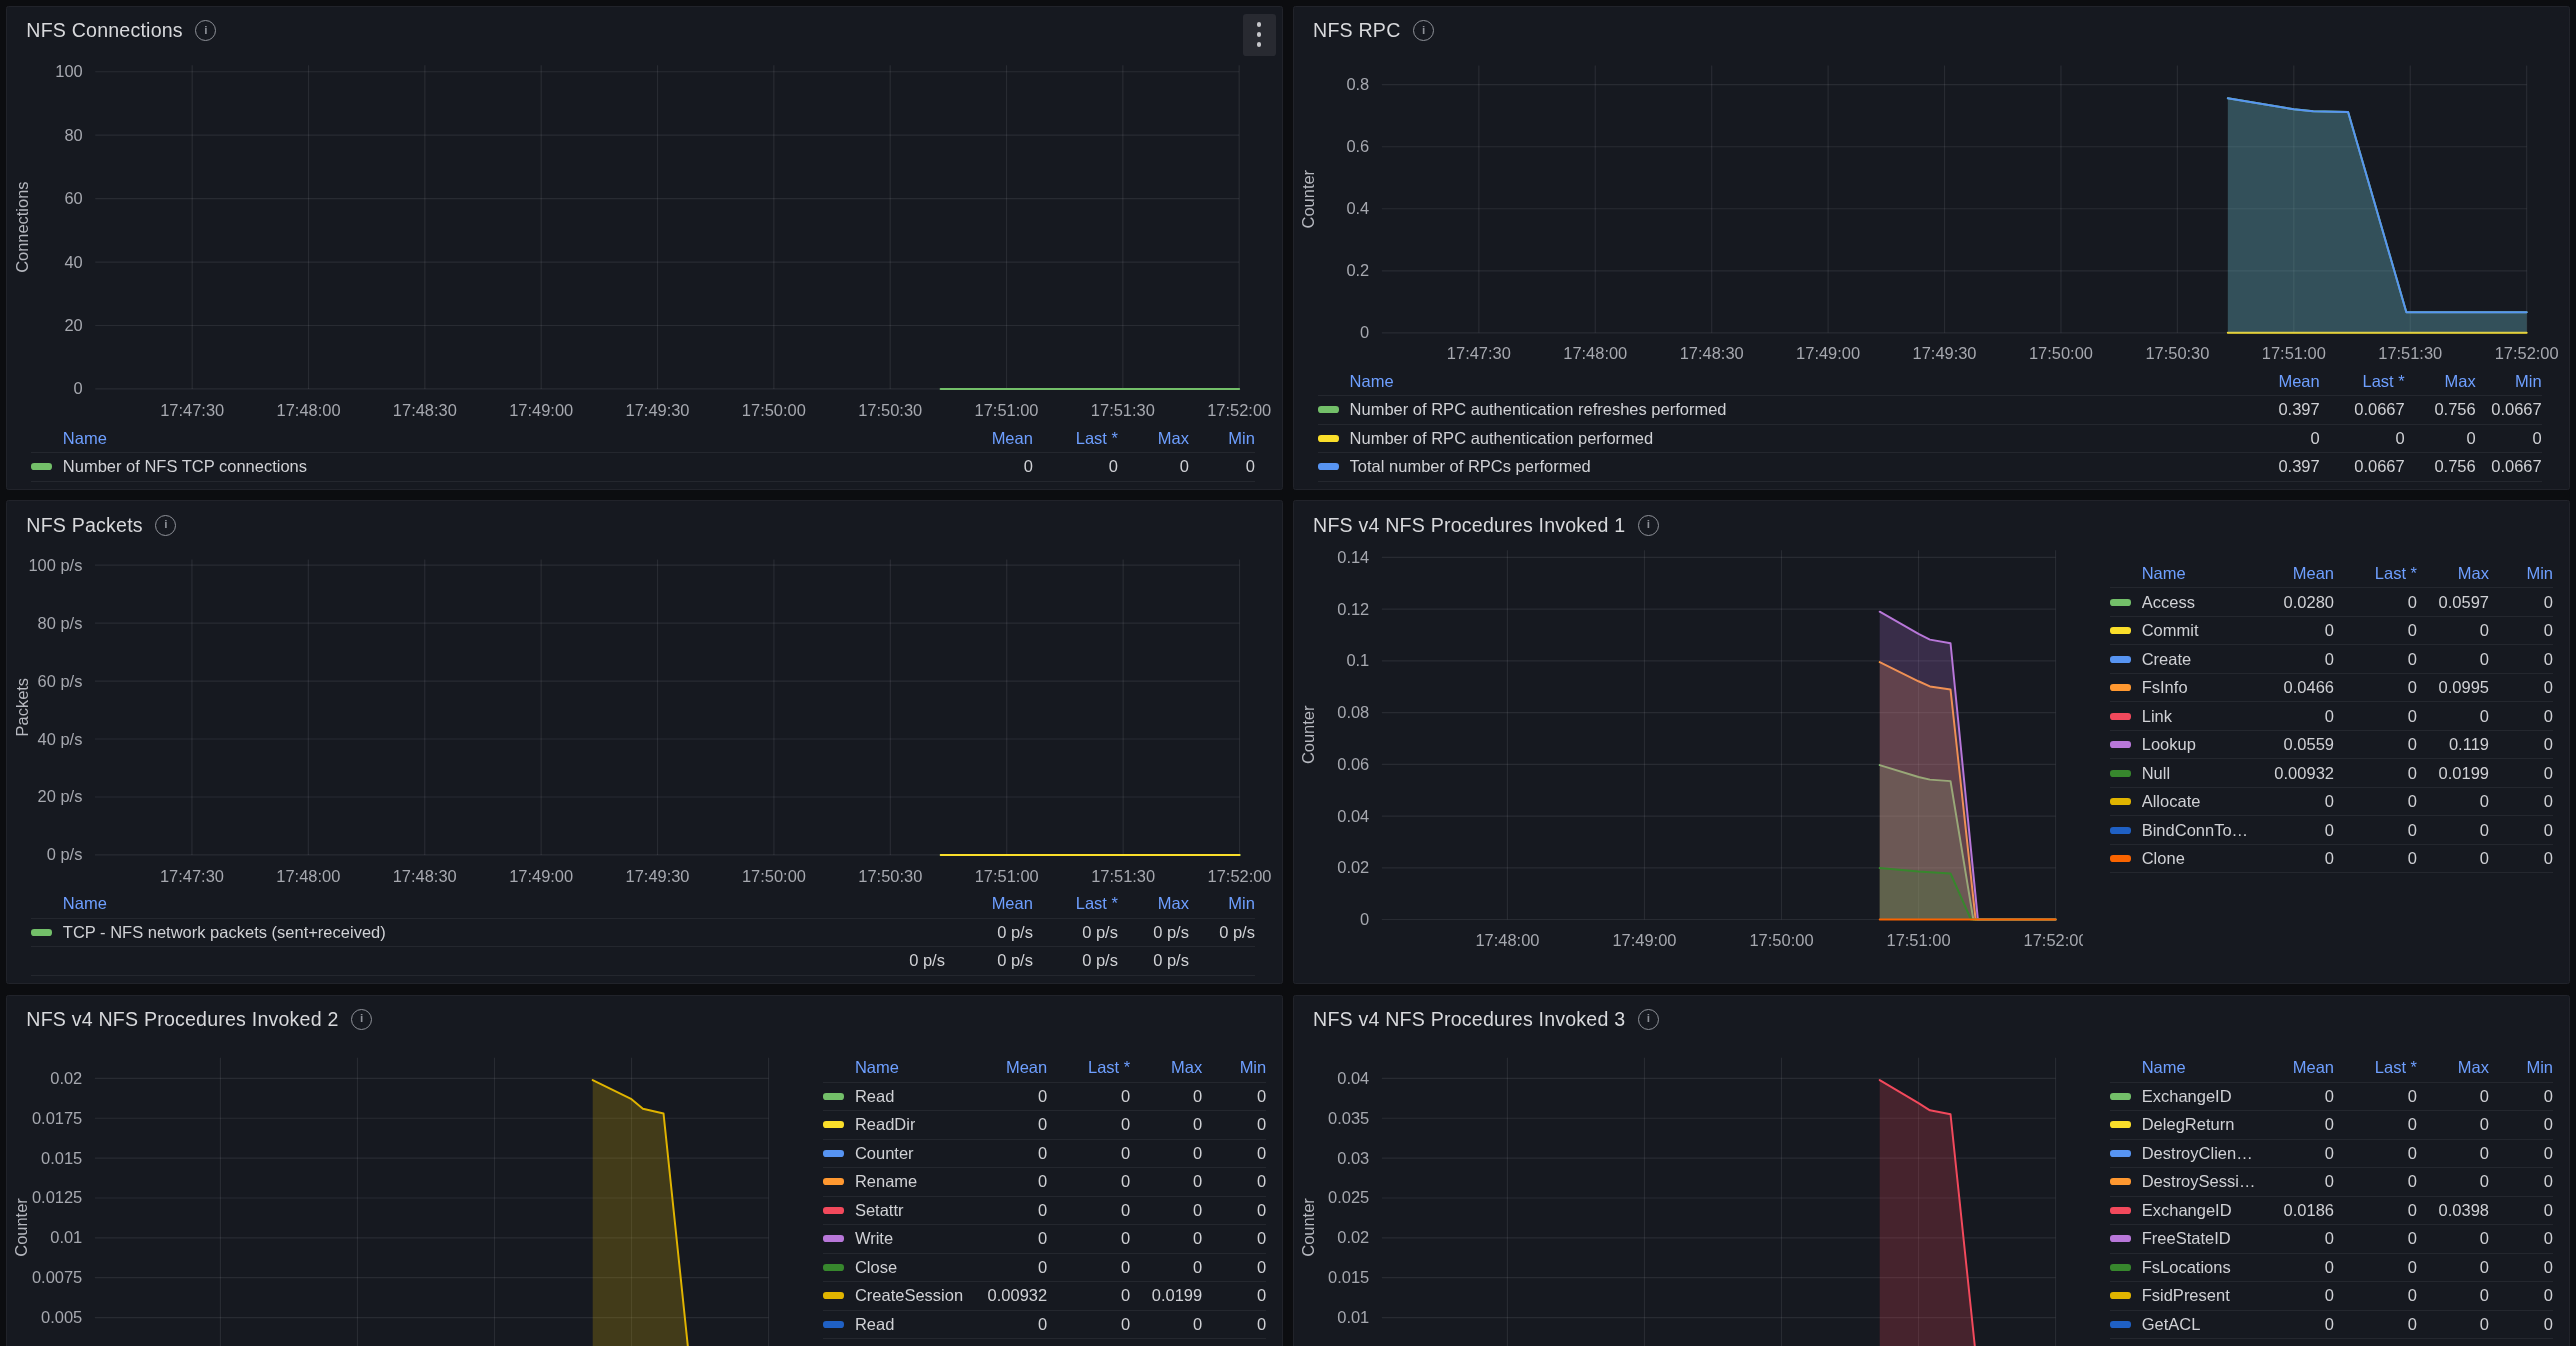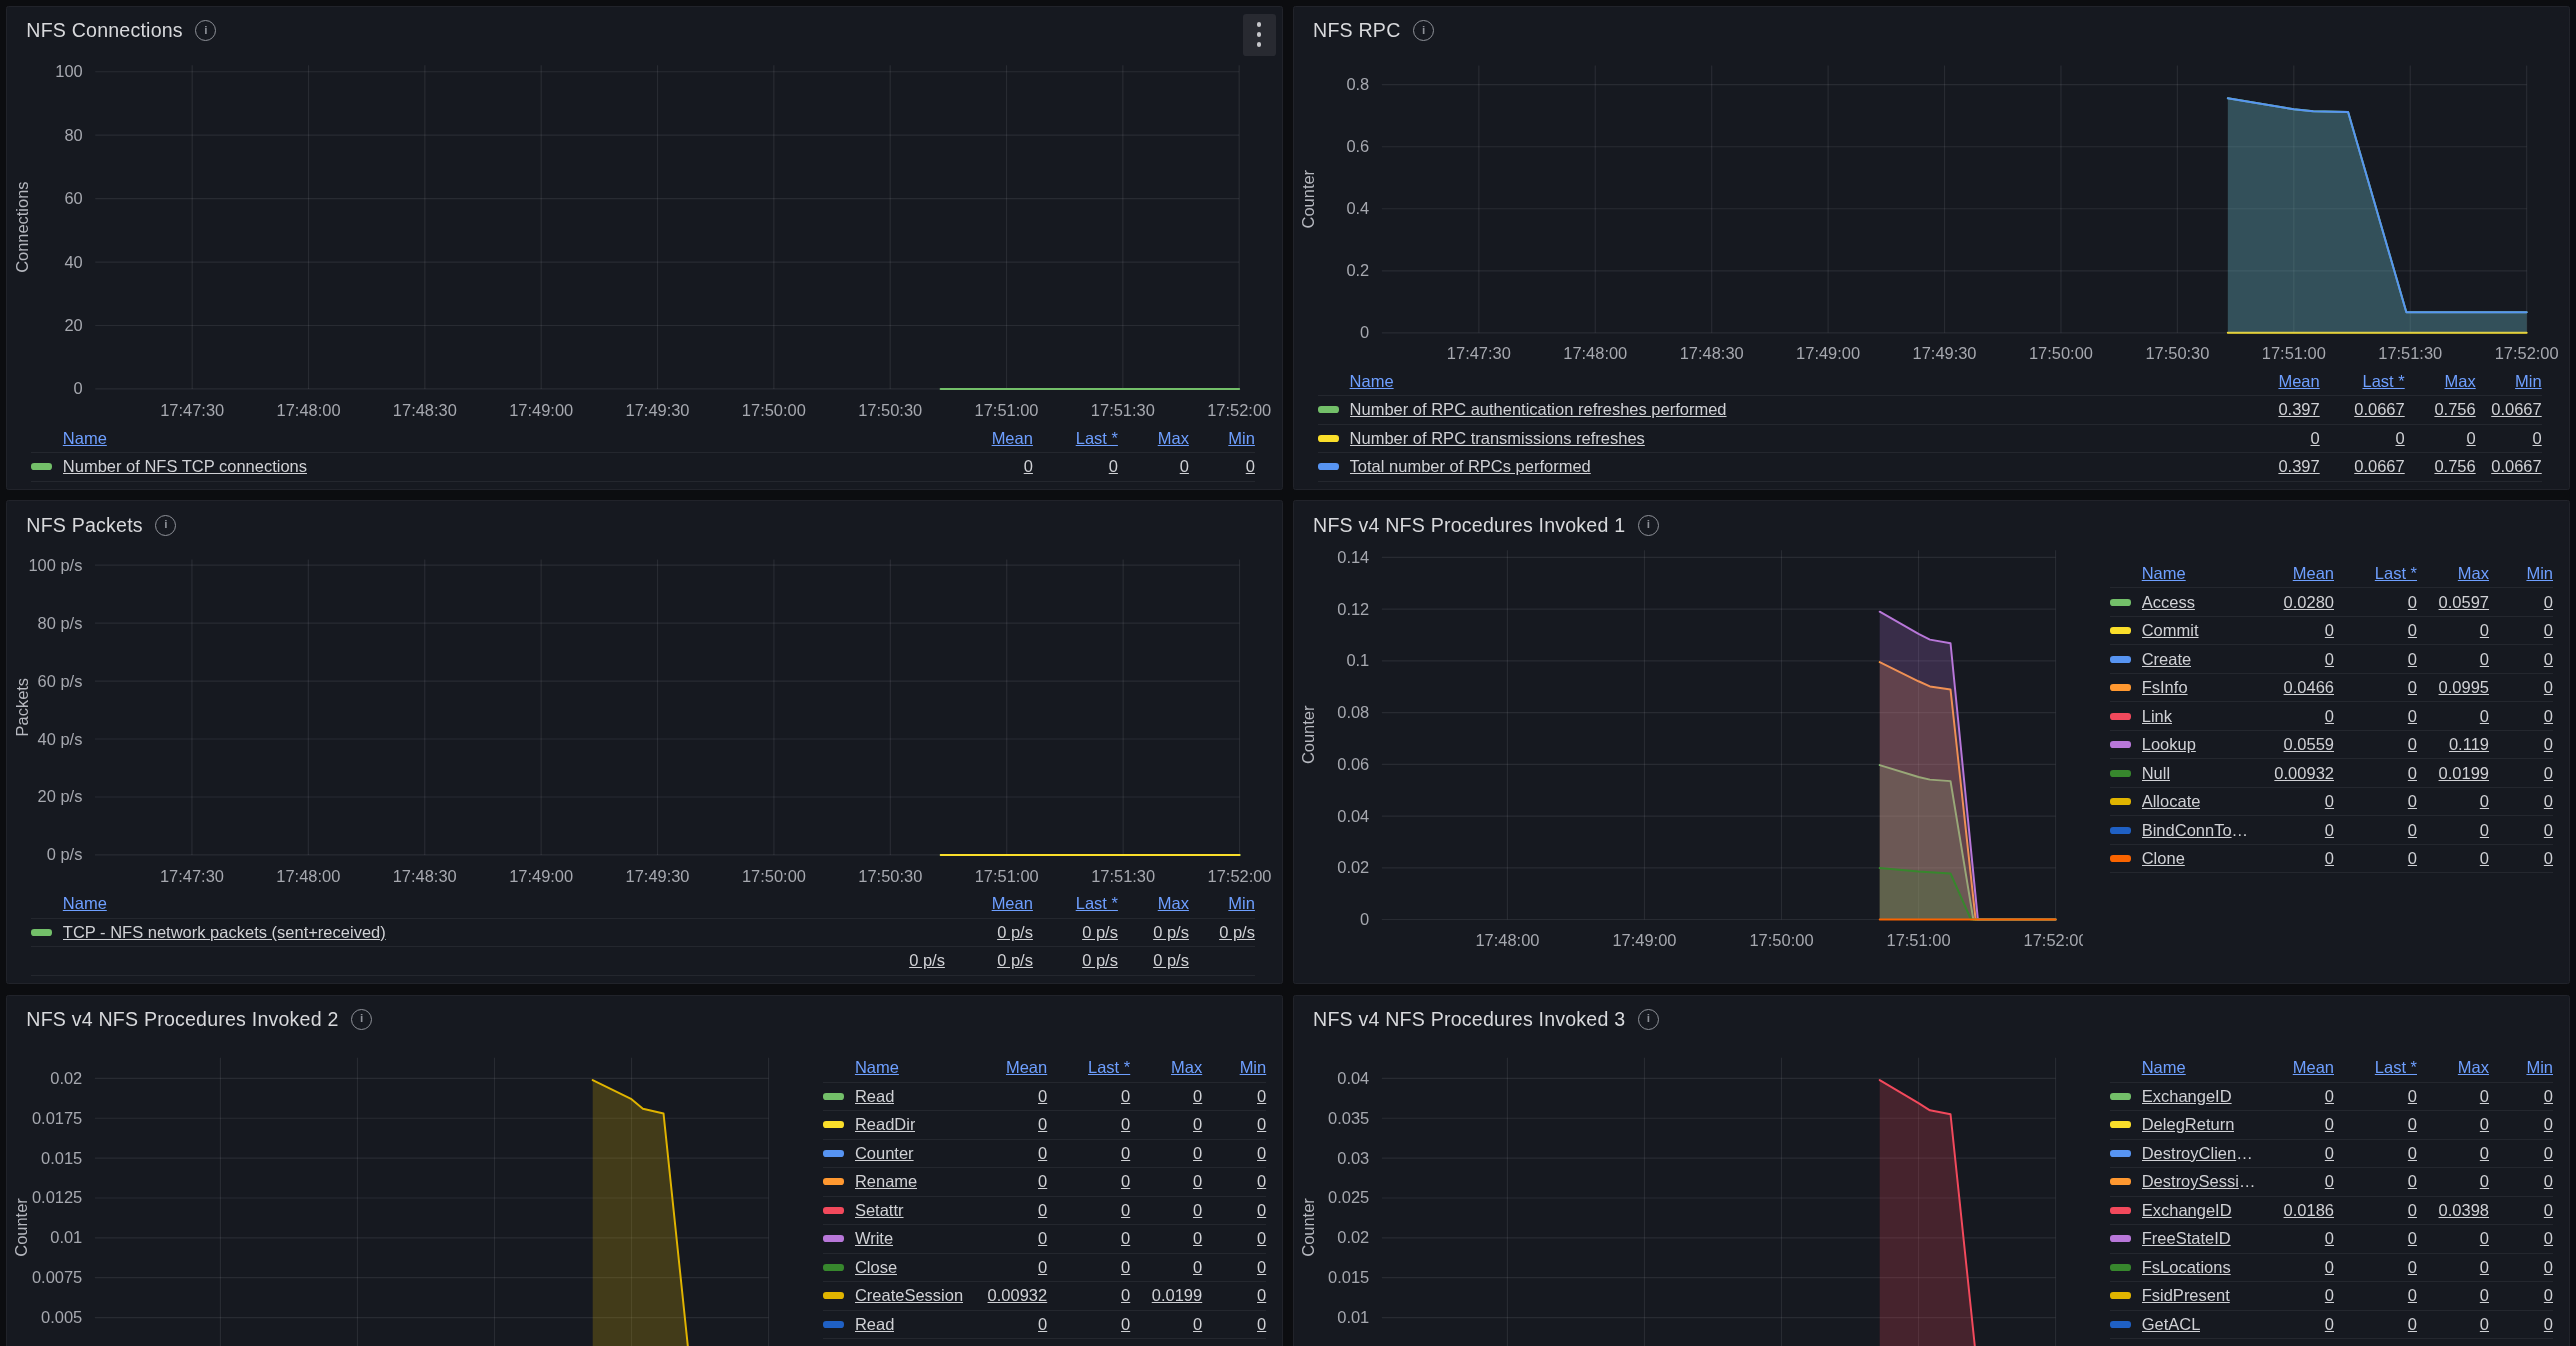--- a/index.html
+++ b/index.html
@@ -38,21 +38,21 @@
   .kebab .dot{width:4.7px;height:4.7px;border-radius:50%;background:#c6c7cb}
   .panel-body{flex:1;min-height:0;display:flex}
   .chart-wrap{flex:1;min-width:0;position:relative;overflow:hidden}
   .chart-wrap svg{display:block}
 
   .legend{font-size:16.5px;color:#d0d1d5}
   .legend.bottom{flex:none;padding:0 27px 7.8px 23.5px}
   .legend.side{flex:none;width:486px;padding:20.4px 15.7px 0 27px;box-sizing:border-box;overflow:hidden}
   .lrow{
     display:grid;grid-template-columns:minmax(0,1fr) 88px 85px 71px 66px;
-    align-items:center;height:27.5px;border-top:0.8px solid rgba(204,204,220,.08);text-decoration:underline;
+    align-items:center;height:27.5px;border-top:0.8px solid rgba(204,204,220,.08);
   }
   .legend.side .lrow{grid-template-columns:minmax(0,1fr) 78px 83px 72px 64px}
   .legend .lrow:first-child{border-top:none}
   .legend .lrow:last-child{border-bottom:0.8px solid rgba(204,204,220,.08)}
   .lhead{color:#6e9fff;font-weight:500}
   .lhead .lname{padding-left:32px}
   .lval{text-align:right;white-space:nowrap}
   .lname{display:flex;align-items:center;gap:11px;white-space:nowrap;overflow:hidden;min-width:0}
   .series-label{overflow:hidden;text-overflow:ellipsis}
   .swatch{flex:none;width:21px;height:7px;border-radius:3.1px;display:inline-block}
@@ -210,21 +210,21 @@
             <span class="series-label">Number of RPC authentication refreshes performed</span>
           </span>
           <span class="lval">0.397</span>
           <span class="lval">0.0667</span>
           <span class="lval">0.756</span>
           <span class="lval">0.0667</span>
         </div>
         <div class="lrow">
           <span class="lname">
             <i class="swatch" style="background: rgb(250, 222, 42);"></i>
-            <span class="series-label">Number of RPC transmissions refreshes</span>
+            <span class="series-label">Number of RPC authentication performed</span>
           </span>
           <span class="lval">0</span>
           <span class="lval">0</span>
           <span class="lval">0</span>
           <span class="lval">0</span>
         </div>
         <div class="lrow">
           <span class="lname">
             <i class="swatch" style="background: rgb(87, 148, 242);"></i>
             <span class="series-label">Total number of RPCs performed</span>

